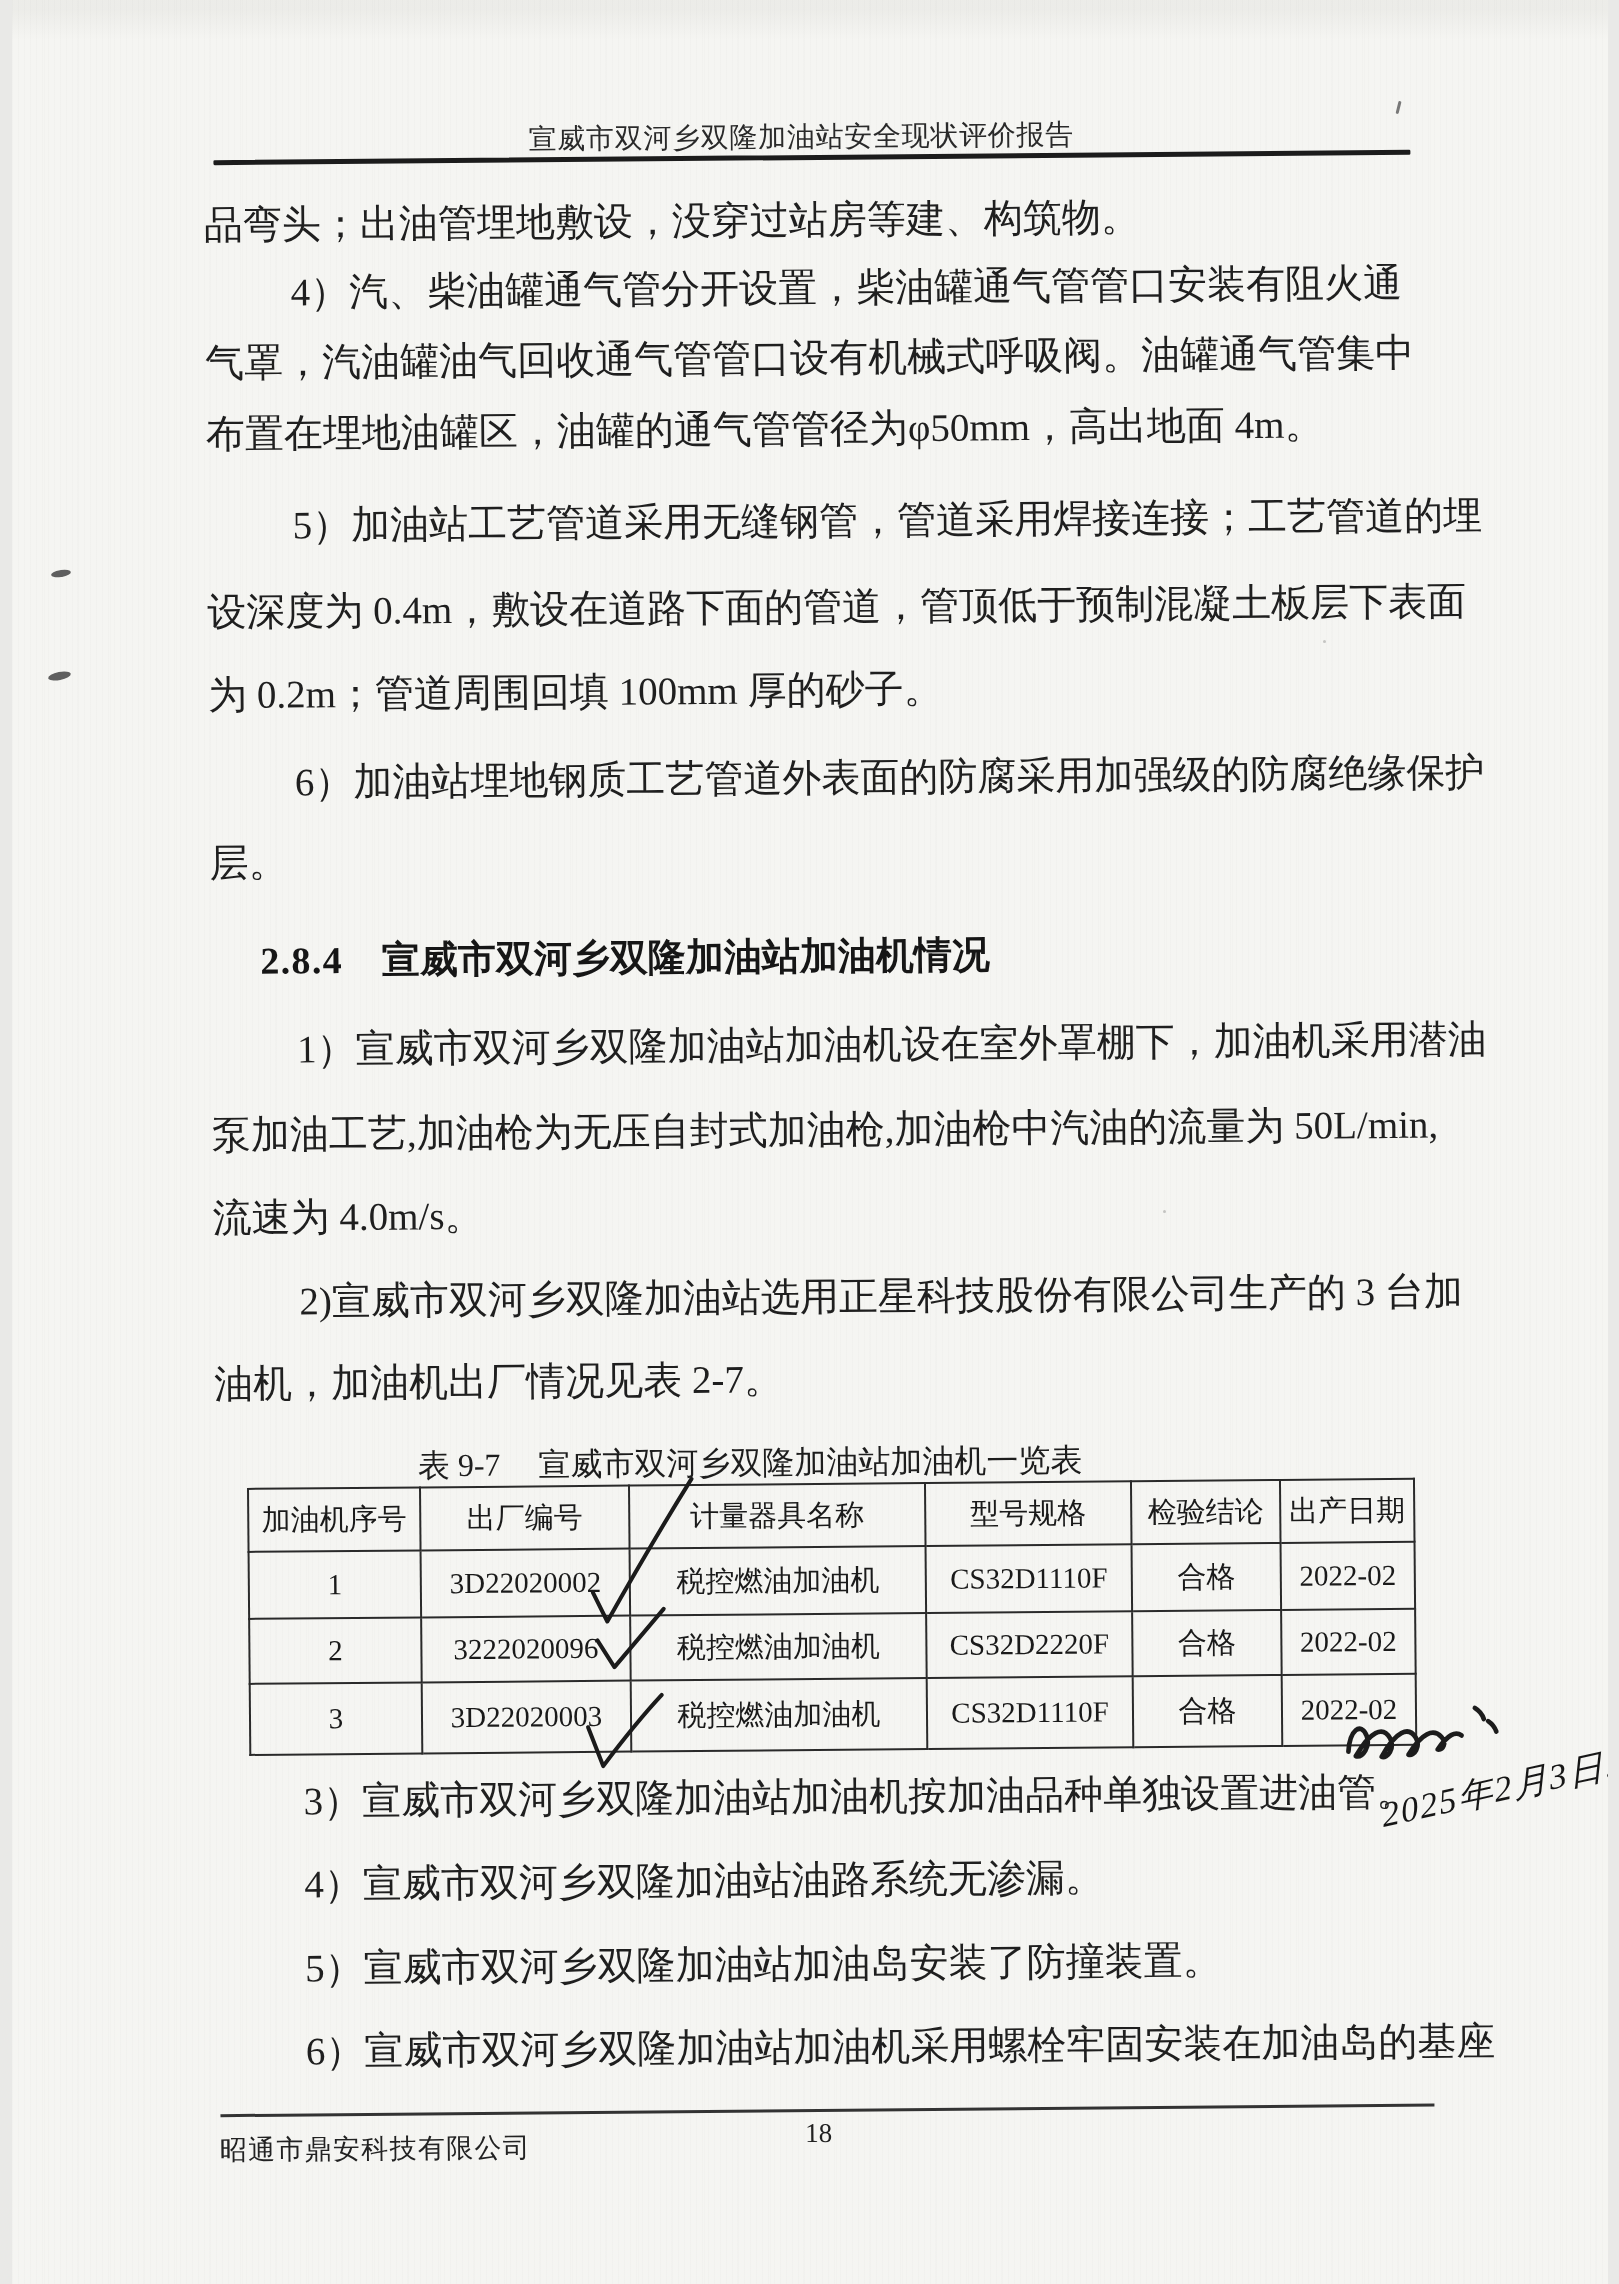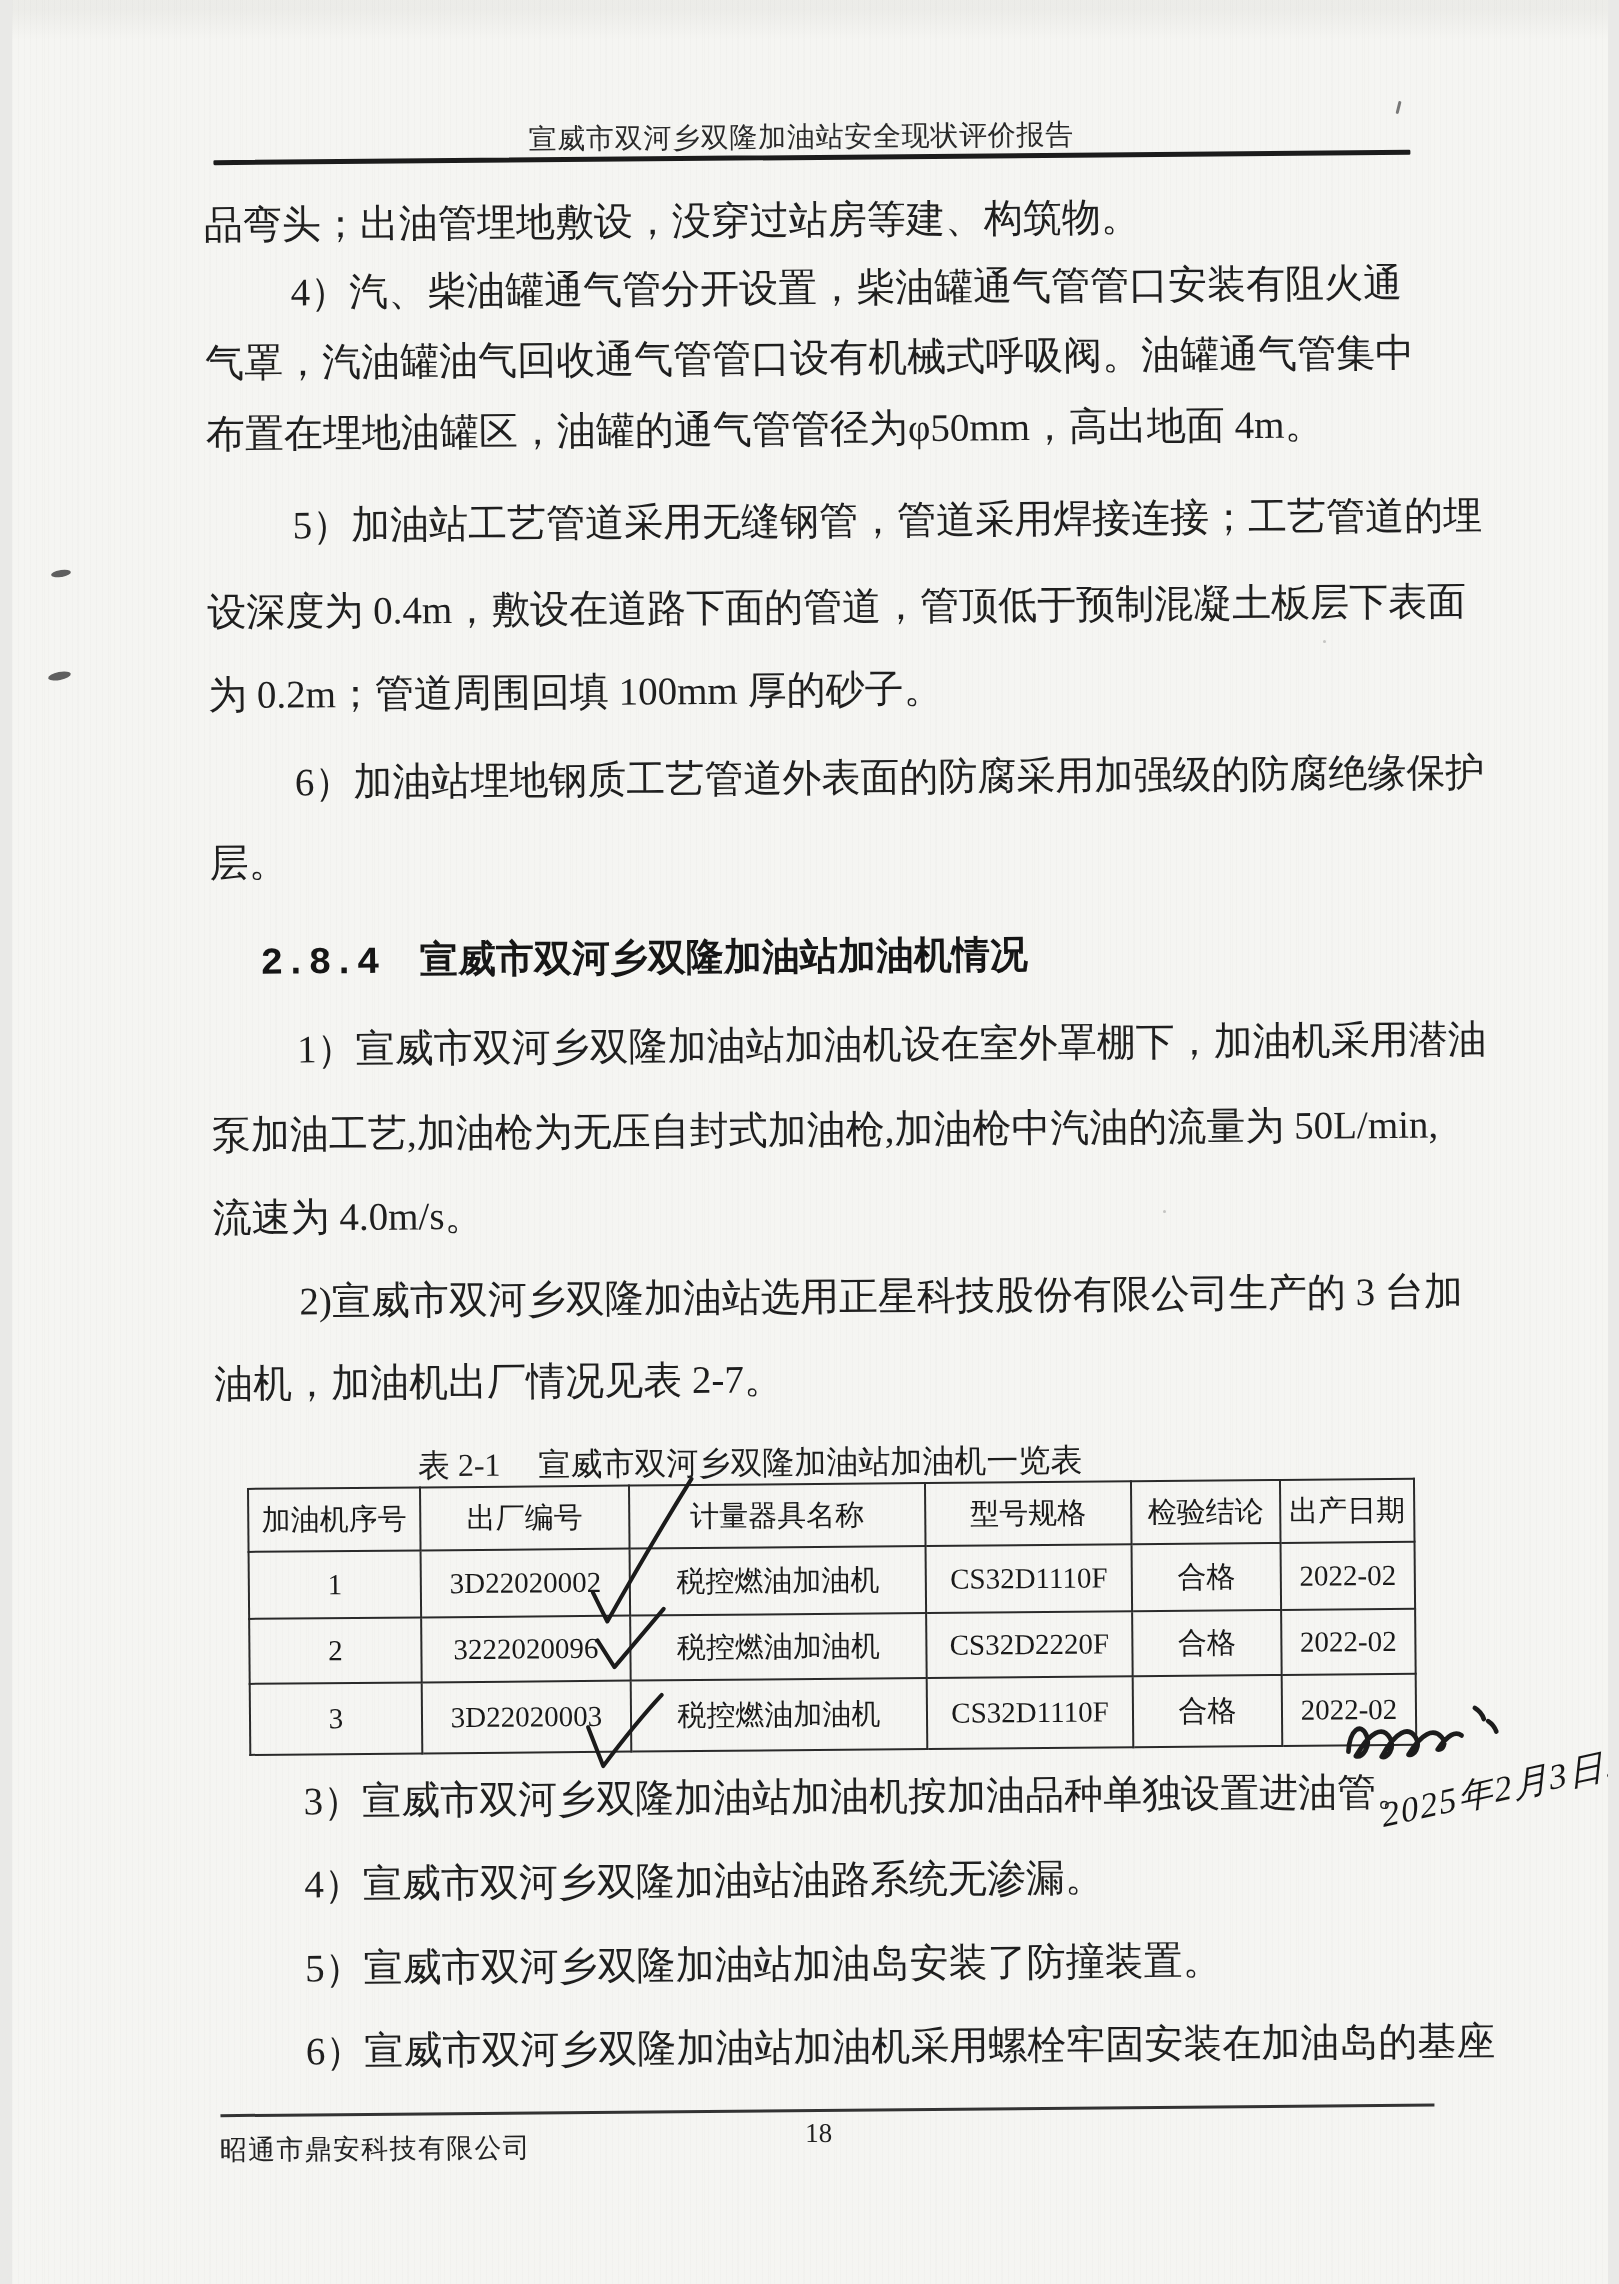--- a/index.html
+++ b/index.html
@@ -28,21 +28,21 @@
     text-align:center;font-size:28px;letter-spacing:0.7px;color:#2a2a2a;
   }
   .title-rule{
     position:absolute;top:155px;left:210px;width:1197px;height:4.7px;
     background:#1c1c1c;border-radius:1.3px;
   }
   .section-heading{
     position:absolute;top:931px;left:250px;white-space:nowrap;
     font-weight:bold;font-size:38px;color:#161616;
   }
-  .section-heading .num{margin-right:39px;letter-spacing:1.3px;font-family:Liberation Mono, monospace;}
+  .section-heading .num{margin-right:39px;letter-spacing:1.3px;}
   .tbl-caption{
     position:absolute;top:1441px;left:403px;white-space:nowrap;
     font-size:32px;color:#1d1d1d;
   }
   .tbl-caption .lbl{margin-right:38px;}
   table.t27{
     position:absolute;top:1483px;left:232px;
     border-collapse:collapse;table-layout:fixed;
     width:1167px;
     font-size:29px;color:#1a1a1a;
@@ -104,21 +104,21 @@
       <span class="num">2.8.4</span><span>宣威市双河乡双隆加油站加油机情况</span>
     </div>
 
     <div class="tl x-indent" style="top:1023px">1）宣威市双河乡双隆加油站加油机设在室外罩棚下，加油机采用潜油</div>
     <div class="tl x-margin" style="top:1108px">泵加油工艺,加油枪为无压自封式加油枪,加油枪中汽油的流量为 50L/min,</div>
     <div class="tl x-margin" style="top:1191px">流速为 4.0m/s。</div>
     <div class="tl x-indent" style="top:1275px">2)宣威市双河乡双隆加油站选用正星科技股份有限公司生产的 3 台加</div>
     <div class="tl x-margin" style="top:1357px">油机，加油机出厂情况见表 2-7。</div>
 
     <div class="tbl-caption">
-      <span class="lbl">表 2-1</span><span>宣威市双河乡双隆加油站加油机一览表</span>
+      <span class="lbl">表 9-7</span><span>宣威市双河乡双隆加油站加油机一览表</span>
     </div>
 
     <table class="t27">
       <colgroup>
         <col style="width:172px">
           <col style="width:209px">
           <col style="width:296px">
         <col style="width:206px">
           <col style="width:149px">
           <col style="width:134px">

